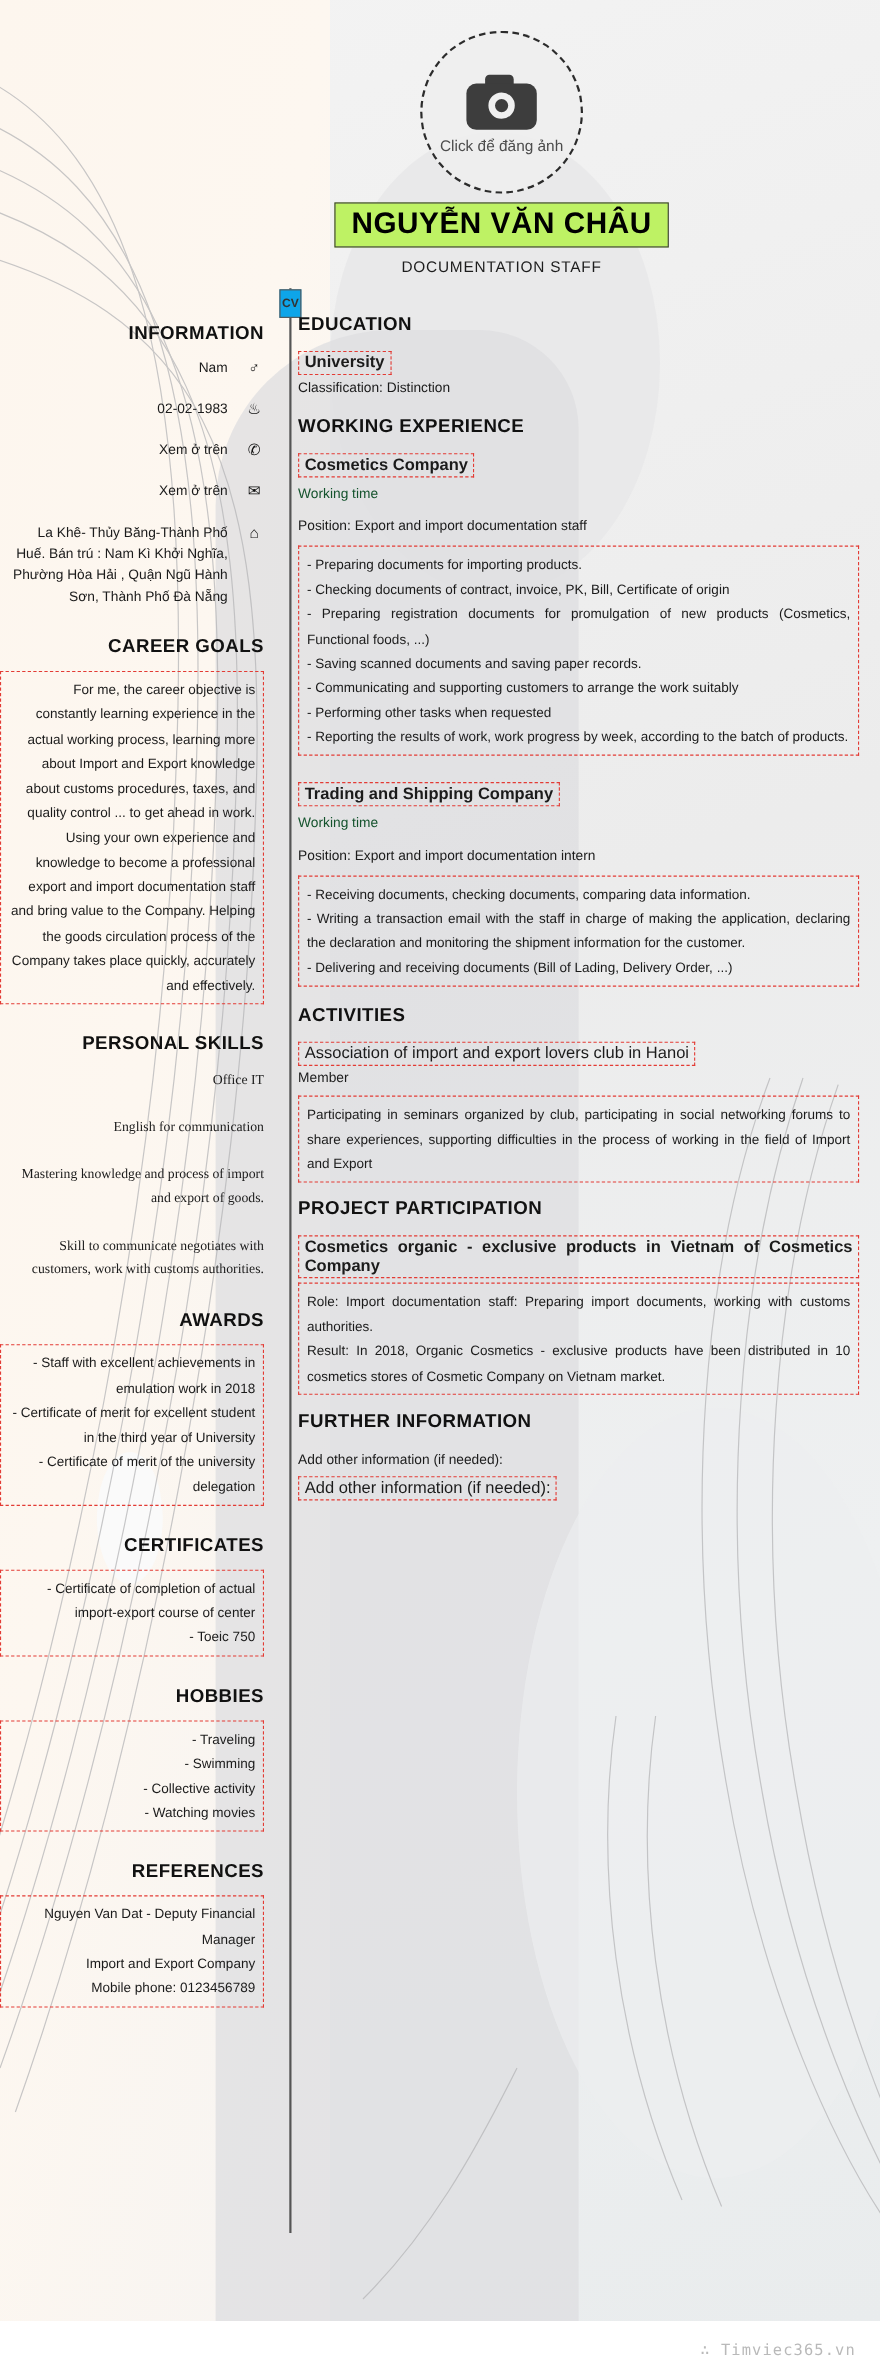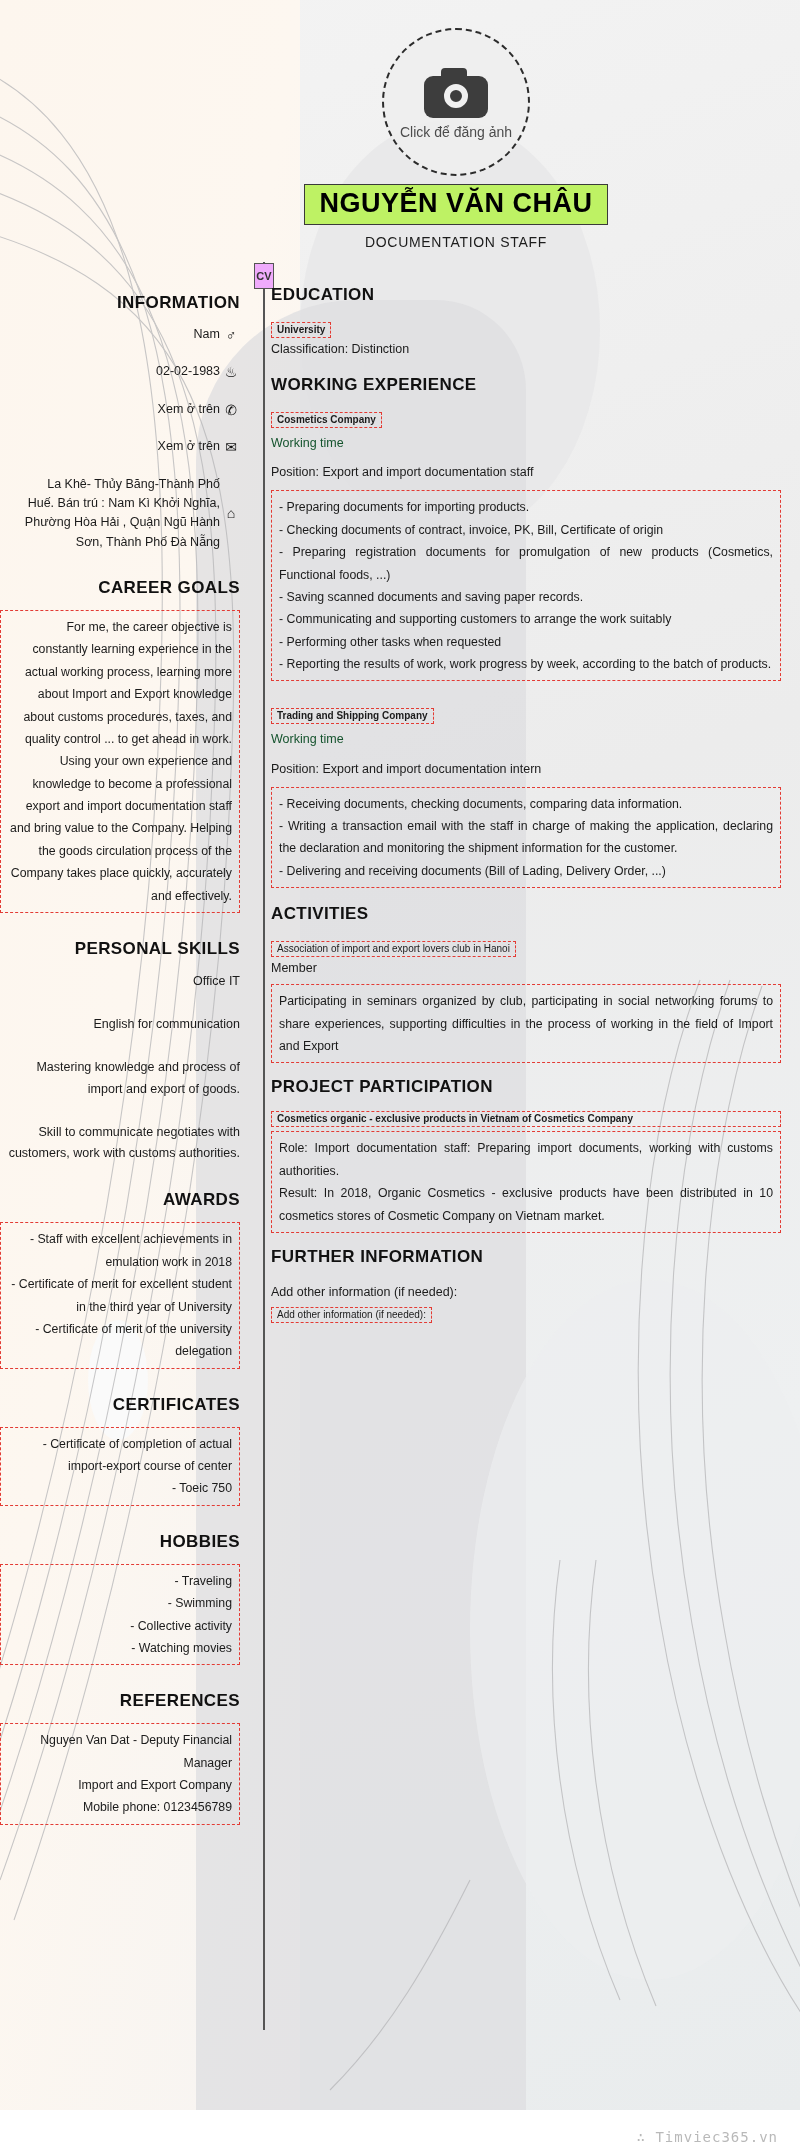--- a/index.html
+++ b/index.html
@@ -63,55 +63,55 @@
     position: relative; left: 56px;
   }
   .job-title {
     margin-top: 9px; font-size: 14px; letter-spacing: .7px; color: #1d1d1d;
     position: relative; left: 56px;
   }
   
   .divider { position: absolute; left: 263px; top: 262px; width: 2px; height: 1768px; background: #555; }
   .cv-badge {
     position: absolute; left: 254px; top: 263px; width: 20px; height: 26px;
-    border: 1px solid #555; background: #f0abfc;
+    border: 1px solid #555; background: #0ea5e9;
     font-size: 11px; font-weight: bold; color: #333;
     display: flex; align-items: center; justify-content: center;
   }
   
   .cols { position: absolute; left: 0; top: 267px; width: 800px; display: flex; }
   .col-left { width: 248px; padding-right: 8px; text-align: right; }
   .col-right { width: 552px; padding-left: 23px; padding-right: 19px; }
   h2.sec {
     font-size: 17px; font-weight: bold; color: #111; letter-spacing: .4px;
     margin-top: 26px; margin-bottom: 12px;
   }
   .col-right h2.sec { margin-top: 14px; margin-bottom: 14px; }
   
   .info-row {
-    display: flex; align-items: center; justify-content: flex-end;
-    gap: 2px; margin-bottom: 18px;
+    display: flex; align-items: flex-start; justify-content: flex-end;
+    gap: 15px; margin-bottom: 18px;
   }
   .info-text { font-size: 12.5px; color: #1b1b1b; line-height: 1.55; text-align: right; }
   .info-ico { width: 18px; flex: 0 0 18px; text-align: center; font-size: 14px; color: #111; line-height: 1.2; padding-top: 1px; }
   .addr .info-text { max-width: 200px; }
   
   .edit {
     border: 1px dashed #e33b34; padding: 5px 7px;
     font-size: 12.3px; line-height: 1.82; color: #1b1b1b;
   }
   .col-left .edit { text-align: right; }
   .col-right .edit { text-align: justify; }
   .edit-inline {
     display: inline-block; border: 1px dashed #e33b34;
-    padding: 1px 5px 2px; font-size: 10px; font-weight: bold; color: #1b1b1b;
+    padding: 1px 5px 2px; font-size: 15px; font-weight: bold; color: #1b1b1b;
   }
   .plain-line { font-size: 12.5px; color: #1b1b1b; line-height: 1.85; }
   .muted { color: #14532d; }
-  .skill-line { font-size: 12.5px; color: #1b1b1b; line-height: 1.7; margin-bottom: 22px; text-align: right; }
+  .skill-line { font-size: 12.5px; color: #1b1b1b; line-height: 1.7; margin-bottom: 22px; text-align: right; font-family: Liberation Serif, serif; }
   .job-block { margin-bottom: 16px; }
   .job-block .plain-line { margin: 4px 0 6px; }
   .spacer-sm { height: 8px; }
 </style>
 </head>
 <body>
 
 <div class="page">
 
   <div class="bg-layer">

